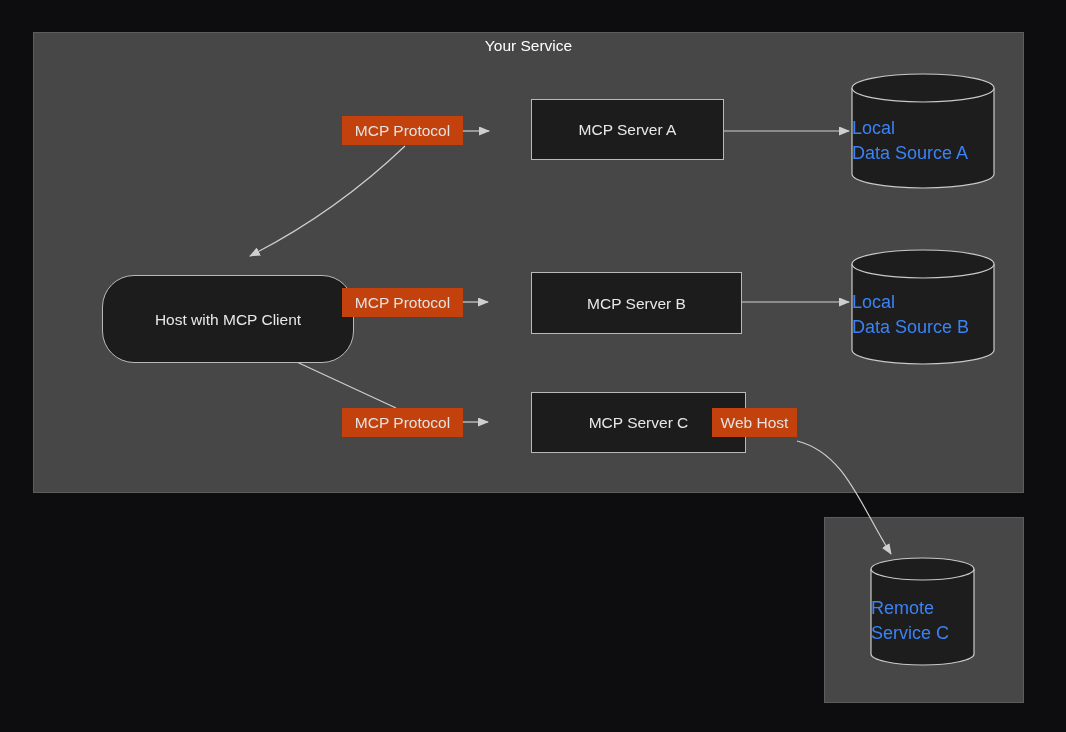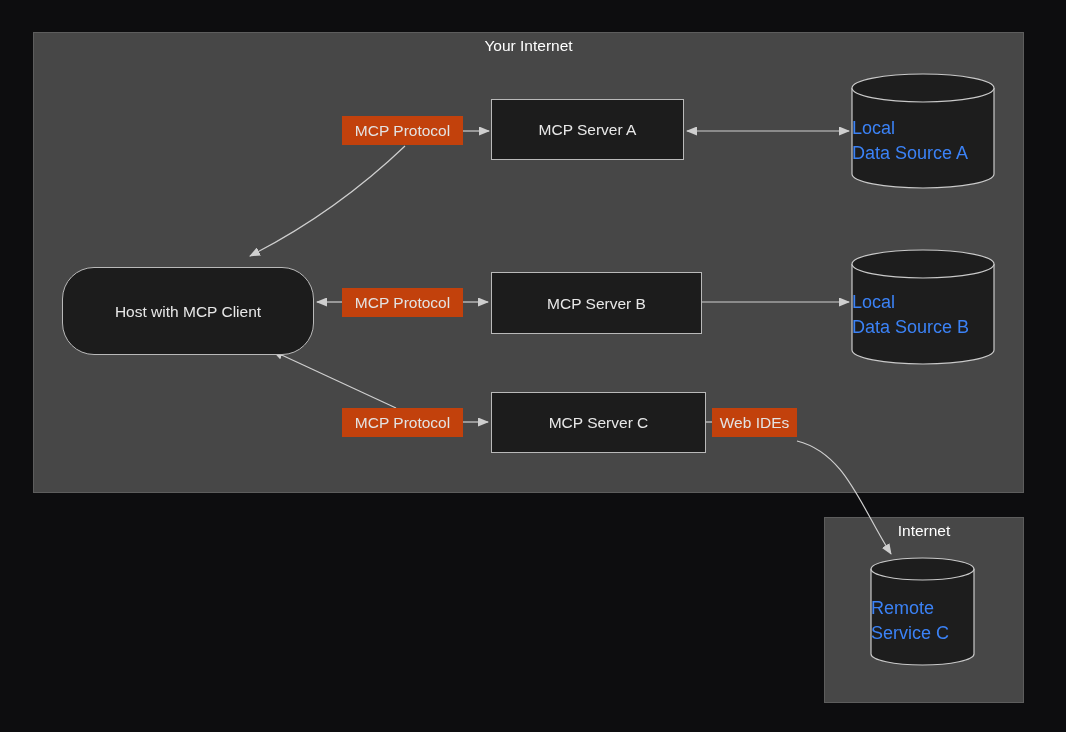--- a/index.html
+++ b/index.html
@@ -15,20 +15,21 @@
   }
   .group-title {
     position:absolute; top:5px; left:0; right:0; text-align:center;
     color:#ffffff; font-size:15.5px;
   }
   .node {
     position:absolute; background:#1c1c1c; border:1px solid #b9b9b9;
     box-sizing:border-box; color:#e8e8e8; font-size:15.5px; line-height:27px;
     display:flex; flex-direction:column; align-items:center; justify-content:center;
     text-align:center;
+    margin-left:40px;
   }
   .edge-label {
     position:absolute; background:#c2410c; color:#e3e3e3; font-size:15.5px;
     display:flex; align-items:center; justify-content:center; box-sizing:border-box;
   }
   .cyl-text {
     position:absolute; color:#3b82f6; font-size:18px; line-height:25px;
     text-align:left;
   }
   svg.layer { position:absolute; left:0; top:0; width:1066px; height:732px; }
@@ -78,24 +79,23 @@
       <path d="M852,264 L852,350 A71,14 0 0 0 994,350 L994,264"></path>
       <ellipse cx="923" cy="264" rx="71" ry="14"></ellipse>
     </g>
 
     <g fill="#1d1d1d" stroke="#c9c9c9" stroke-width="1.2">
       <path d="M871,569 L871,654 A51.5,11 0 0 0 974,654 L974,569"></path>
       <ellipse cx="922.5" cy="569" rx="51.5" ry="11"></ellipse>
     </g>
   </svg>
 
-  <div class="group-title" style="left:33px; top:37px; width:991px;">Your Internet</div>
-  <div class="group-title" style="left:824px; top:522px; width:200px;">Internet</div>
+  <div class="group-title" style="left:33px; top:37px; width:991px;">Your Service</div>
 
-  <div class="node" style="left:62px; top:267px; width:252px; height:88px;border-radius:32px;">
+  <div class="node" style="left:62px; top:275px; width:252px; height:88px;border-radius:32px;">
     <span>Host with MCP Client</span>
   </div>
 
   <div class="node" style="left:491px; top:99px; width:193px; height:61px;">
     <span>MCP Server A</span>
   </div>
 
   <div class="node" style="left:491px; top:272px; width:211px; height:62px;">
     <span>MCP Server B</span>
   </div>
@@ -118,15 +118,15 @@
     <div>Remote</div>
     <div>Service C</div>
   </div>
 
   <div class="edge-label" style="left:342px; top:116px; width:121px; height:29px;">MCP Protocol</div>
 
   <div class="edge-label" style="left:342px; top:288px; width:121px; height:29px;">MCP Protocol</div>
 
   <div class="edge-label" style="left:342px; top:408px; width:121px; height:29px;">MCP Protocol</div>
 
-  <div class="edge-label" style="left:712px; top:408px; width:85px; height:29px;">Web IDEs</div>
+  <div class="edge-label" style="left:712px; top:408px; width:85px; height:29px;">Web Host</div>
 
 </div>
 
 </body></html>

